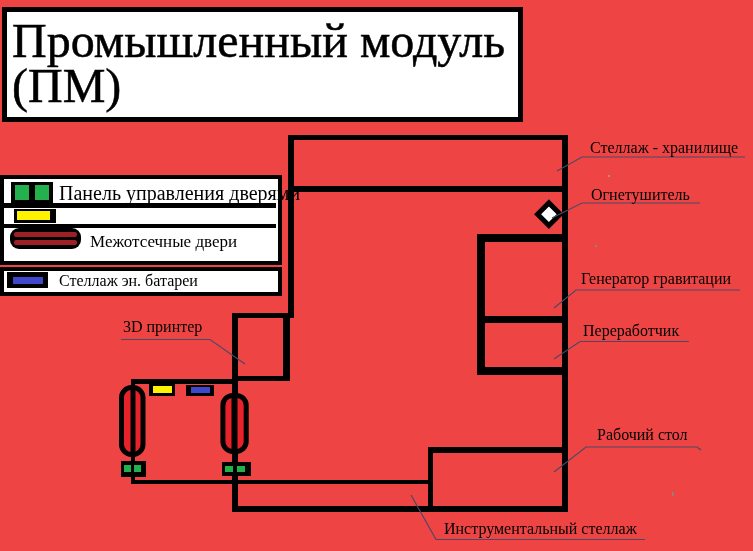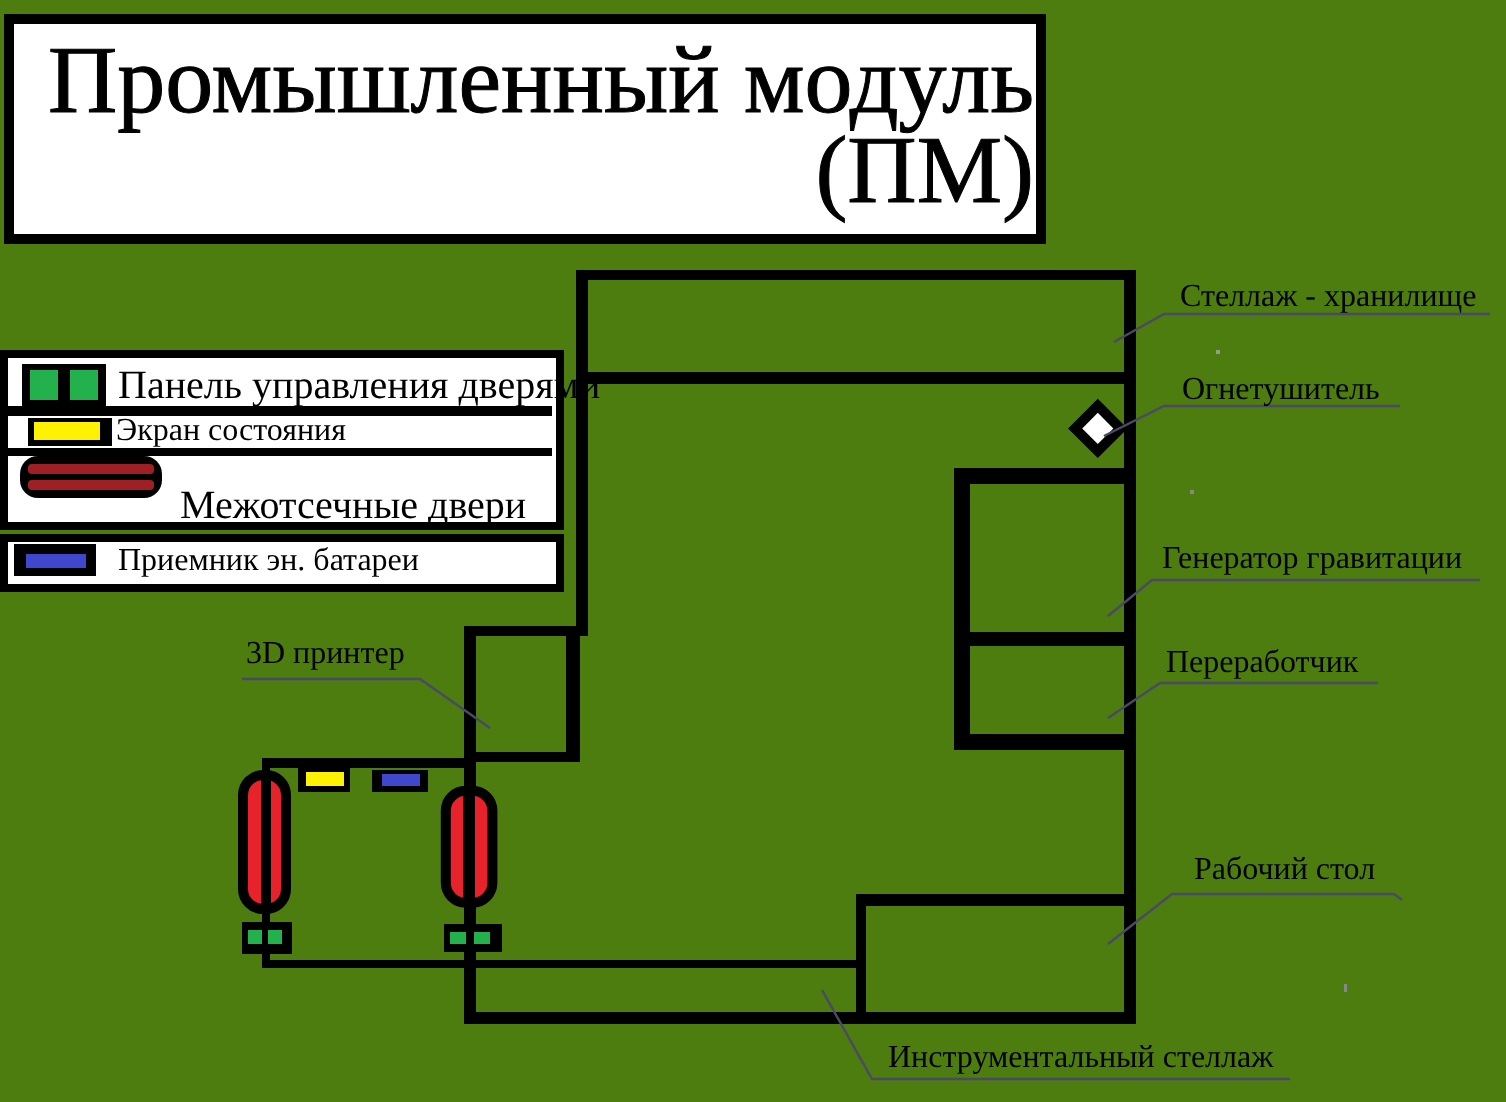--- a/index.html
+++ b/index.html
@@ -1,17 +1,17 @@
 <!DOCTYPE html>
 <html><head>
 <meta charset="utf-8">
 <style>
   html,body{margin:0;padding:0;background:#fff;}
-  #page{position:relative;width:753px;height:551px;background:#4d7c0f;overflow:hidden;
-        font-family:"Liberation Serif", serif;text-align:right;}
+  #page{position:relative;width:753px;height:551px;background:#ef4444;overflow:hidden;
+        font-family:"Liberation Serif", serif;}
   .abs{position:absolute;}
 </style>
 </head>
 <body>
 <div id="page">
 
   <div class="abs" style="left:2px;top:7px;width:511px;height:105px;border:5px solid #000;background:#fff;"></div>
 
   <div class="abs" style="left:12px;top:18px;width:505px;font-size:48px;line-height:45px;color:#000;-webkit-text-stroke:0.5px #000;">Промышленный модуль<br>(ПМ)</div>
 
@@ -25,32 +25,31 @@
 
   <div class="abs" style="left:11px;top:182px;width:42px;height:21px;background:#000;"></div>
   <div class="abs" style="left:15px;top:185px;width:14px;height:15px;background:#22B14C;"></div>
   <div class="abs" style="left:35px;top:185px;width:14px;height:15px;background:#22B14C;"></div>
 
   <div class="abs" style="left:59px;top:182px;font-size:20px;color:#000;">Панель управления дверями</div>
 
   <div class="abs" style="left:14px;top:209px;width:42px;height:14px;background:#000;"></div>
   <div class="abs" style="left:17px;top:211px;width:33px;height:9px;background:#FFF200;"></div>
 
-  <div class="abs" style="left:58px;top:207px;font-size:16px;color:#000;">Экран состояния</div>
 
   <div class="abs" style="left:10px;top:228px;width:71px;height:21px;background:#000;border-radius:9px;"></div>
   <div class="abs" style="left:14px;top:232px;width:63px;height:5px;background:#9E2025;border-radius:2px;"></div>
   <div class="abs" style="left:14px;top:240px;width:63px;height:5px;background:#9E2025;border-radius:2px;"></div>
 
-  <div class="abs" style="left:90px;top:242px;font-size:20px;color:#000;">Межотсечные двери</div>
+  <div class="abs" style="left:90px;top:232px;font-size:17px;color:#000;">Межотсечные двери</div>
 
   <div class="abs" style="left:7px;top:272px;width:41px;height:16px;background:#000;"></div>
   <div class="abs" style="left:13px;top:277px;width:30px;height:7px;background:#3F48CC;"></div>
 
-  <div class="abs" style="left:59px;top:272px;font-size:16px;color:#000;">Приемник эн. батареи</div>
+  <div class="abs" style="left:59px;top:272px;font-size:16px;color:#000;">Стеллаж эн. батареи</div>
 
   <svg class="abs" style="left:0;top:0;" width="753" height="551" viewBox="0 0 753 551">
 
     <rect x="288" y="135" width="280" height="5" fill="#000"></rect>
 
     <rect x="288" y="135" width="6" height="183" fill="#000"></rect>
 
     <rect x="562" y="135" width="6" height="377" fill="#000"></rect>
 
     <rect x="288" y="186" width="280" height="6" fill="#000"></rect>

